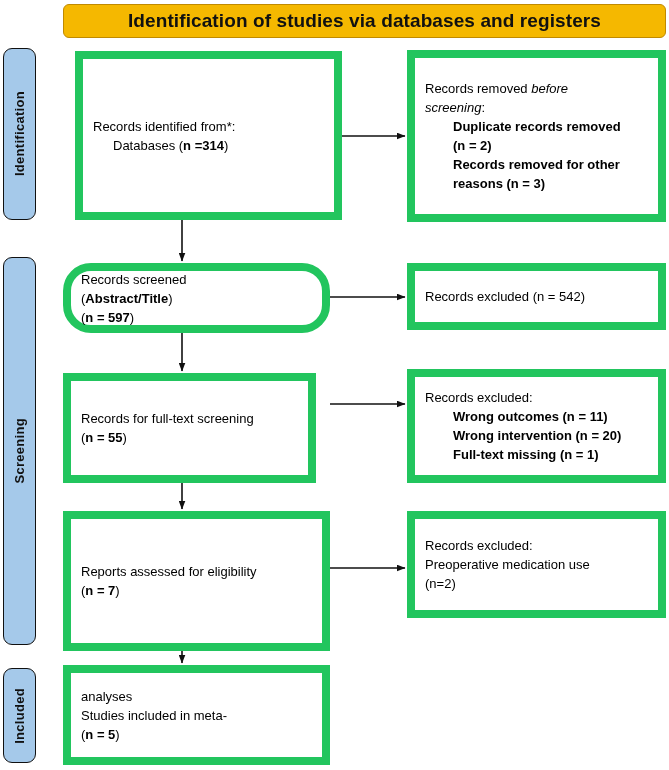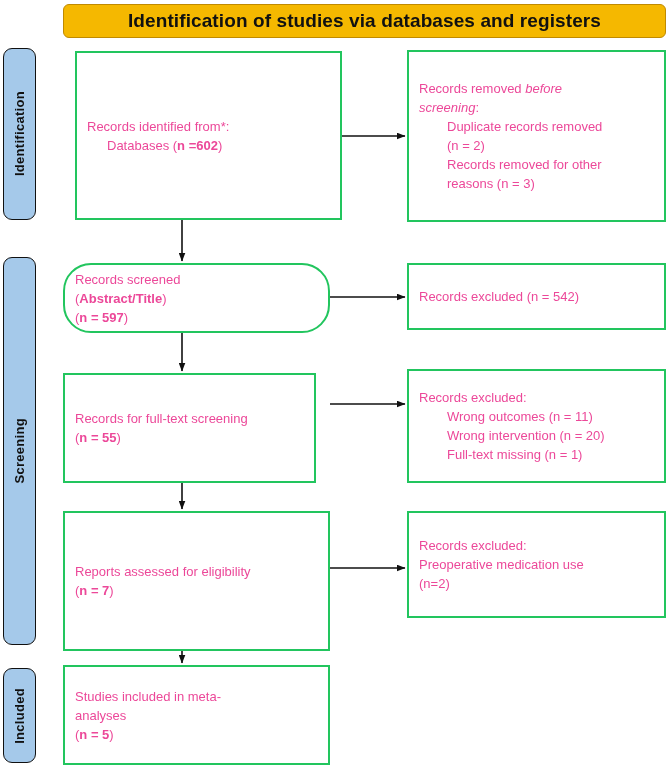--- a/index.html
+++ b/index.html
@@ -66,32 +66,32 @@
   }
   #bar-identification { left: 3px; top: 48px;  width: 33px; height: 172px; }
   #bar-screening      { left: 3px; top: 257px; width: 33px; height: 388px; }
   #bar-included       { left: 3px; top: 668px; width: 33px; height: 95px;  }
 
   
   .box {
     position: absolute;
     box-sizing: border-box;
     background: #ffffff;
-    border: 2px solid #22c55e;
+    border: 8px solid #22c55e;
     display: flex;
     flex-direction: column;
     justify-content: center;
     font-size: 13px;
     line-height: 19px;
-    color: #ec4899;
+    color: #000000;
   }
   .box .body {
     padding: 0 10px;
   }
-  .indent { padding-left: 28px; display: block; }
+  .indent { padding-left: 28px; display: block; font-weight: bold; }
   .indent-sm { padding-left: 20px; display: block; }
   b { font-weight: bold; }
   i { font-style: italic; }
 
   
   #box-identified    { left: 63px;  top: 51px;  width: 267px; height: 169px; margin-left: 12px; }
   #box-screened      { left: 63px;  top: 263px; width: 267px; height: 70px; border-radius: 28px;  }
   #box-fulltext      { left: 63px;  top: 373px; width: 253px; height: 110px; }
   #box-eligibility   { left: 63px;  top: 511px; width: 267px; height: 140px; }
   #box-included      { left: 63px;  top: 665px; width: 267px; height: 100px; }
@@ -151,21 +151,21 @@
     <line x1="330" y1="404" x2="405" y2="404" stroke="#111111" stroke-width="1.6" marker-end="url(#arrowhead)"></line>
 
     <line x1="182" y1="625" x2="182" y2="663" stroke="#111111" stroke-width="1.6" marker-end="url(#arrowhead)"></line>
 
     <line x1="330" y1="568" x2="405" y2="568" stroke="#111111" stroke-width="1.6" marker-end="url(#arrowhead)"></line>
   </svg>
 
   <div class="box" id="box-identified">
     <div class="body">
       <div>Records identified from*:</div>
-      <div class="indent-sm"><span>Databases (</span><b>n =602</b><span>)</span></div>
+      <div class="indent-sm"><span>Databases (</span><b>n =314</b><span>)</span></div>
     </div>
   </div>
 
   <div class="box" id="box-removed">
     <div class="body">
       <div><span>Records removed </span><i>before</i></div>
       <div><i>screening</i><span>:</span></div>
       <div class="indent">Duplicate records removed</div>
       <div class="indent">(n = 2)</div>
       <div class="indent">Records removed for other</div>
@@ -213,19 +213,19 @@
   <div class="box" id="box-excluded-3">
     <div class="body">
       <div>Records excluded:</div>
       <div>Preoperative medication use</div>
       <div>(n=2)</div>
     </div>
   </div>
 
   <div class="box" id="box-included">
     <div class="body">
+      <div>analyses</div>
       <div>Studies included in meta-</div>
-      <div>analyses</div>
       <div><span>(</span><b>n = 5</b><span>)</span></div>
     </div>
   </div>
 
 </div>
 
 </body></html>

